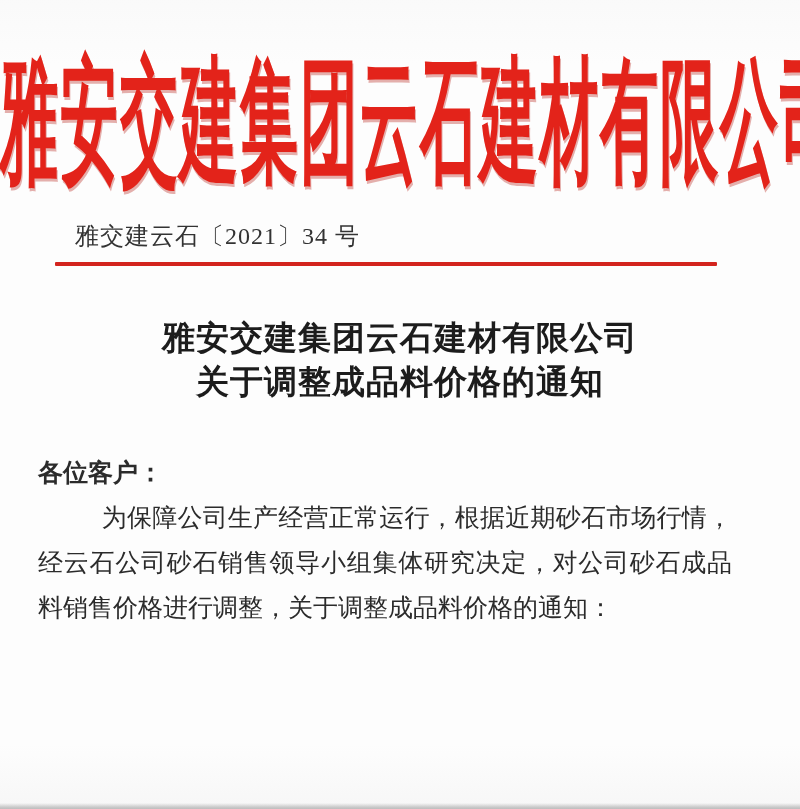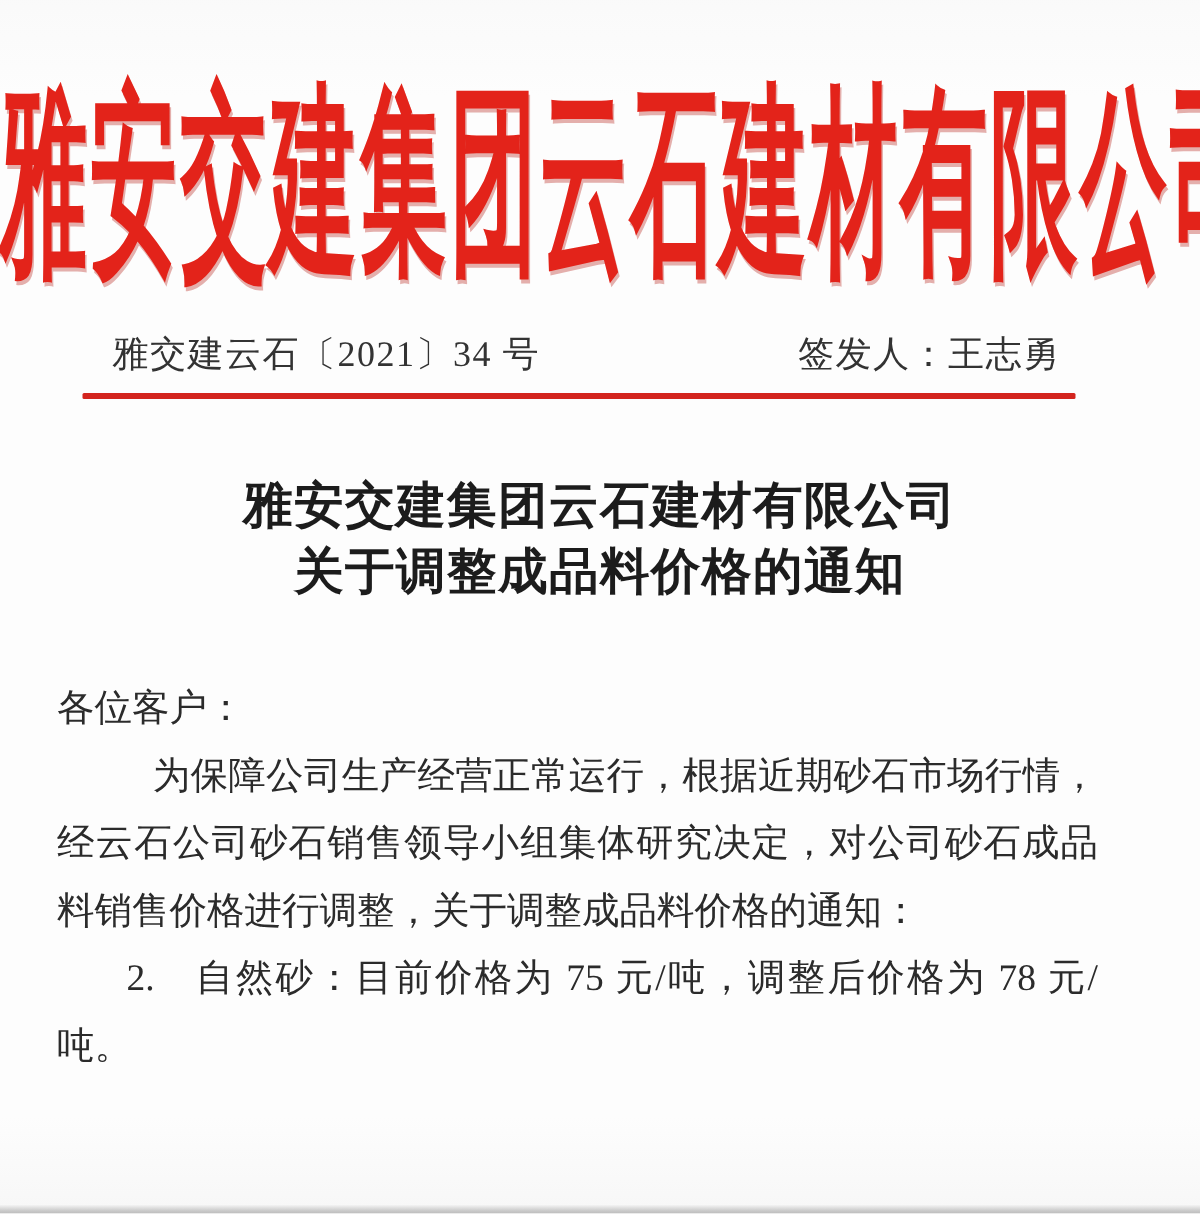--- a/index.html
+++ b/index.html
@@ -77,20 +77,21 @@
     line-height: 45px;
     text-align: justify;
     text-justify: inter-ideograph;
     color: #2b2b2b;
   }
   .doc-body p {
     margin: 0;
   }
   .salutation {
     text-indent: 0;
+    font-weight: bold;
   }
   .paragraph {
     text-indent: 2.55em;
   }
   .list-item {
     text-indent: 1.85em;
   }
   .item-num {
     margin-right: 26px;
   }
@@ -105,35 +106,31 @@
 </style>
 </head>
 <body>
 
 <div class="scan-vignette"></div>
 
 <div class="letterhead" style="color: rgb(227, 35, 26);">雅安交建集团云石建材有限公司</div>
 
 <div class="doc-info-row">
   <span>雅交建云石〔2021〕34 号</span>
-  <span>签发人：王志勇</span>
 </div>
 
 <div class="red-rule" style="background: rgb(211, 36, 30);"></div>
 
 <div class="doc-title">
   <div>雅安交建集团云石建材有限公司</div>
   <div>关于调整成品料价格的通知</div>
 </div>
 
 <div class="doc-body">
   <p class="salutation">各位客户：</p>
 
   <p class="paragraph">为保障公司生产经营正常运行，根据近期砂石市场行情，经云石公司砂石销售领导小组集体研究决定，对公司砂石成品料销售价格进行调整，关于调整成品料价格的通知：</p>
 
 
-  <p class="list-item">
-    <span class="item-num">2.</span><span>自然砂：目前价格为 75 元/吨，调整后价格为 78 元/吨。</span>
-  </p>
 
 </div>
 
 <div class="bottom-edge"></div>
 
 </body></html>

